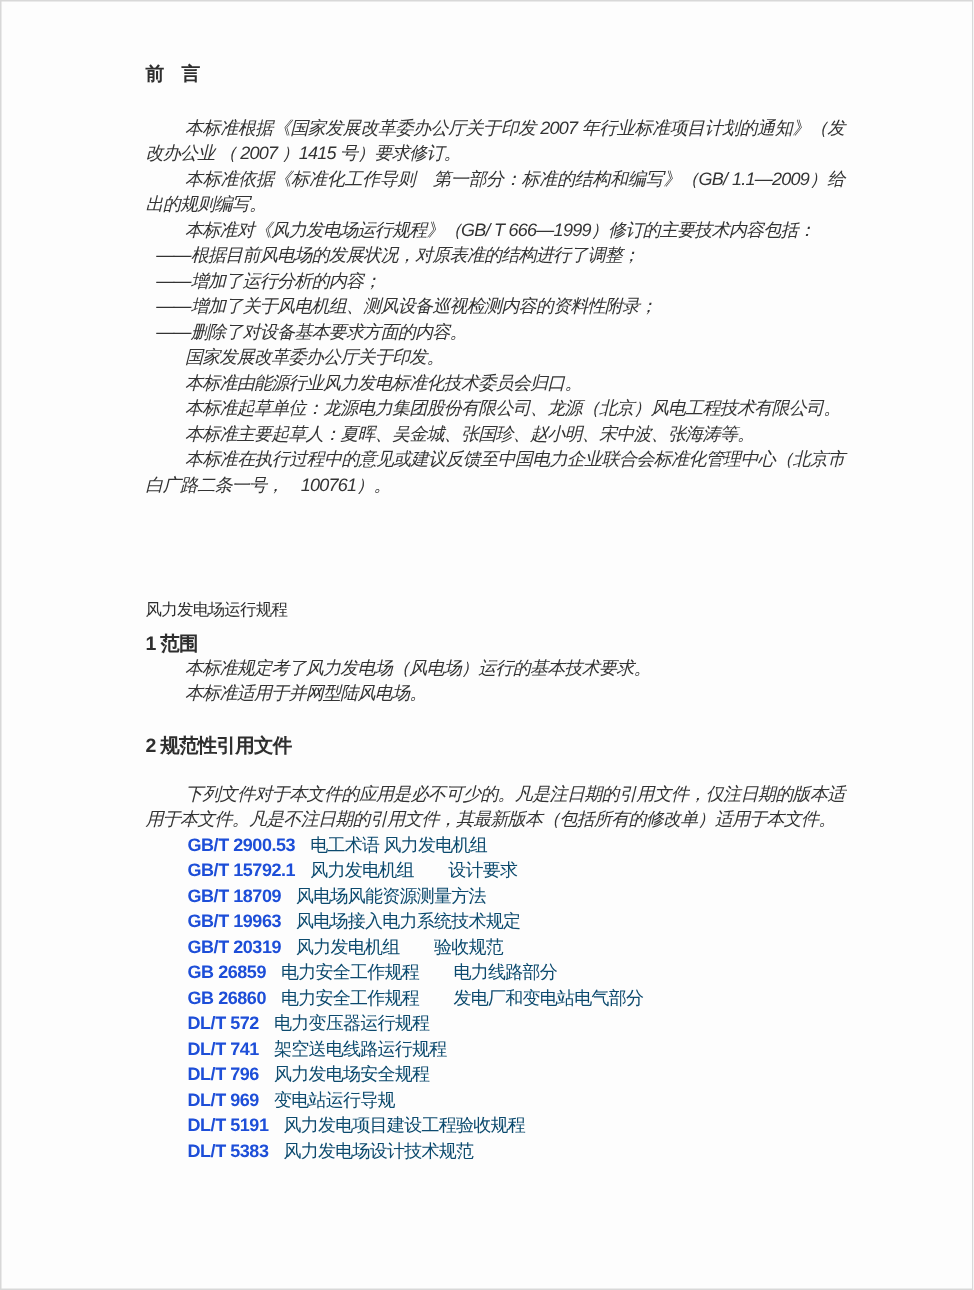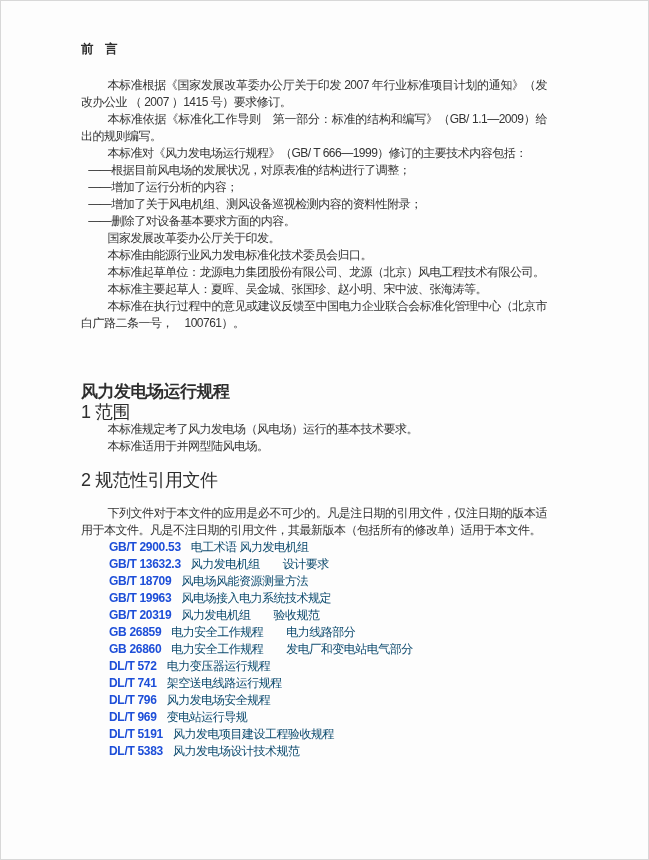--- a/index.html
+++ b/index.html
@@ -8,49 +8,49 @@
     width: 649px;
     height: 860px;
     box-sizing: border-box;
     background: #fdfdfd;
     border: 1px solid #d8d8d8;
     overflow: hidden;
     font-family: "Liberation Sans", "DejaVu Sans", sans-serif;
   }
   .content {
     position: absolute;
-    left: 80px;
+    left: 96px;
     top: 40px;
     width: 466px;
     font-size: 12px;
     line-height: 17px;
     letter-spacing: -0.5px;
     color: #333333;
     text-align: justify;
   }
   .fw-title {
     font-size: 12.5px;
     font-weight: 700;
     color: #2e2e2e;
     margin: 0 0 19px 0;
     text-align: left;
   }
-  .para { margin: 0; }
+  .para { margin: 0; font-style: italic; }
   .para.indent { text-indent: 2.2em; }
   .para.dash { text-indent: 0.6em; }
   .doc-title {
-    font-size: 17px;
-    font-weight: 700;
+    font-size: 11px;
+    font-weight: 400;
     color: #2e2e2e;
-    margin: 51px 0 0 0;
+    margin: 67px 0 0 0;
     text-align: left;
   }
   .sec-heading {
-    font-size: 18px;
-    font-weight: 400;
+    font-size: 13px;
+    font-weight: 700;
     color: #2e2e2e;
     margin: 4px 0 0 0;
     text-align: left;
   }
   .sec-heading.sec2 { margin-top: 17px; }
   .intro { margin-top: 16px; }
   .refs { padding-left: 28px; text-align: left; }
   .ref-line { white-space: nowrap; }
   .ref-code {
     font-weight: 600;
@@ -110,21 +110,21 @@
 
     <p class="para indent intro">下列文件对于本文件的应用是必不可少的。凡是注日期的引用文件，仅注日期的版本适用于本文件。凡是不注日期的引用文件，其最新版本（包括所有的修改单）适用于本文件。</p>
 
     <div class="refs">
 
         <div class="ref-line">
           <span class="ref-code">GB/T 2900.53</span><span class="ref-title">电工术语 风力发电机组</span>
         </div>
 
         <div class="ref-line">
-          <span class="ref-code">GB/T 13632.3</span><span class="ref-title">风力发电机组　　设计要求</span>
+          <span class="ref-code">GB/T 15792.1</span><span class="ref-title">风力发电机组　　设计要求</span>
         </div>
 
         <div class="ref-line">
           <span class="ref-code">GB/T 18709</span><span class="ref-title">风电场风能资源测量方法</span>
         </div>
 
         <div class="ref-line">
           <span class="ref-code">GB/T 19963</span><span class="ref-title">风电场接入电力系统技术规定</span>
         </div>
 

